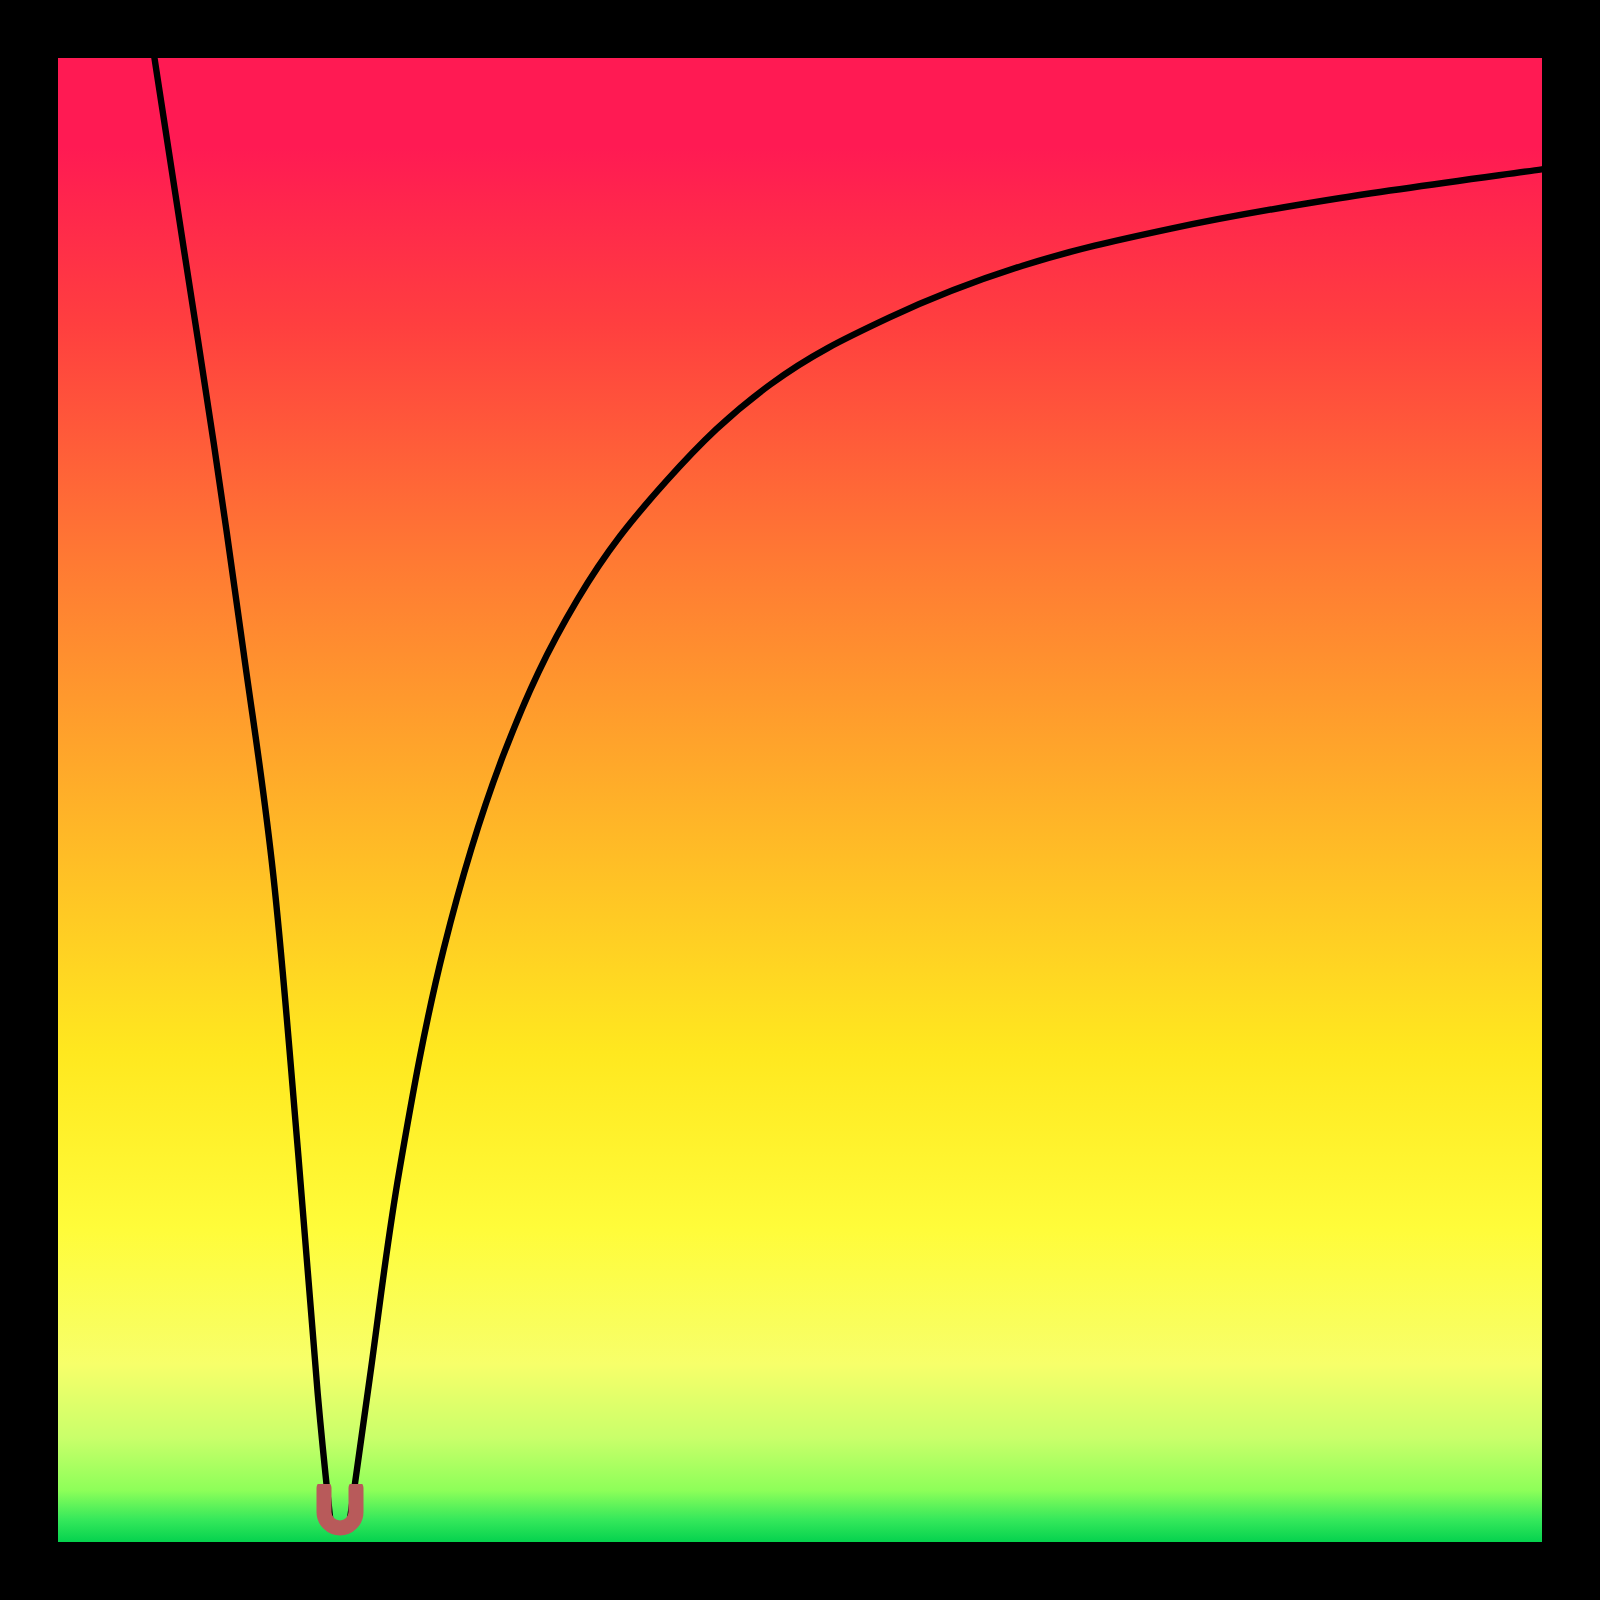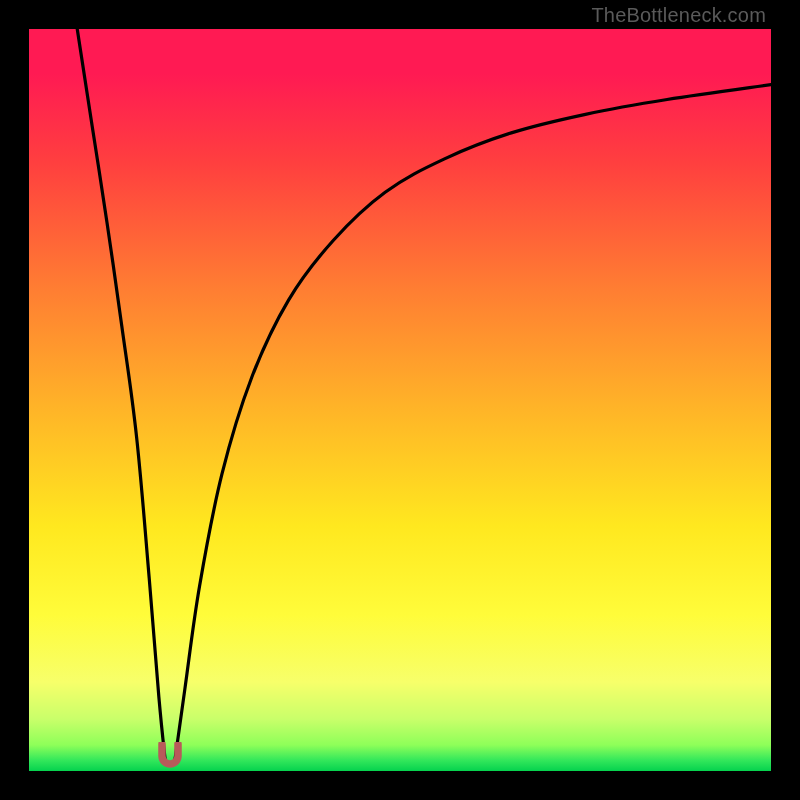--- a/index.html
+++ b/index.html
@@ -76,14 +76,13 @@
     <svg class="curves" viewBox="0 0 742 742" preserveAspectRatio="none">
       <path d="M 48.230000000000004 0 C 50.9012 17.362800000000007, 57.72760000000001 61.73440000000004, 63.07000000000001 96.46000000000004 C 68.4124 131.18560000000002, 72.5676 156.85879999999997, 77.91 192.91999999999996 C 83.2524 228.98119999999994, 87.4076 258.0676, 92.75 296.8 C 98.0924 335.5324, 102.64827999999999 362.6896, 107.58999999999999 408.09999999999997 C 112.53171999999999 453.51039999999995, 116.19720000000001 502.33399999999995, 120.20400000000001 549.0799999999999 C 124.2108 595.8259999999999, 126.91168 634.41, 129.85 667.8 C 132.78832 701.1899999999999, 135.32595999999998 722.5596, 136.528 734.58" fill="none" stroke="#000" stroke-width="3.2" stroke-linecap="round"></path>
       <path d="M 145.43200000000002 734.58 C 147.30184 721.224, 151.27895999999998 692.4344, 155.82 660.38 C 160.36104 628.3256, 163.982 595.2324, 170.66 556.5 C 177.338 517.7676, 183.57080000000002 482.5968, 192.92000000000002 445.2 C 202.2692 407.8032, 210.5796 380.12659999999994, 222.6 348.73999999999995 C 234.6204 317.35339999999997, 245.0084 295.5386, 259.7 270.83 C 274.3916 246.1214, 286.8572 230.83620000000002, 304.21999999999997 211.47000000000003 C 321.58279999999996 192.10380000000004, 336.126 177.9316, 356.15999999999997 163.24 C 376.19399999999996 148.54840000000002, 392.81480000000005 140.53480000000002, 415.52000000000004 129.85000000000002 C 438.22520000000003 119.16520000000003, 456.9236 111.89359999999999, 482.3 103.88 C 507.6764 95.8664, 528.4524 91.34020000000004, 556.5 85.33000000000004 C 584.5476 79.31980000000004, 604.73 75.83240000000002, 638.12 70.49000000000001 C 671.51 65.1476, 723.3016 58.32119999999998, 742 55.64999999999998" fill="none" stroke="#000" stroke-width="3.2" stroke-linecap="round"></path>
     </svg>
     <div class="marker" style="left: 128.98px; top: 712.806px;">
       <svg viewBox="0 0 24 28">
         <path d="M4 2 v12 a8 8 0 0 0 16 0 V2" fill="none" stroke="#b85a5a" stroke-width="7.5" stroke-linecap="round" stroke-linejoin="round"></path>
       </svg>
     </div>
   </div>
-  <div class="watermark">TheBottleneck.com</div>
 </div>
 
 </body></html>

